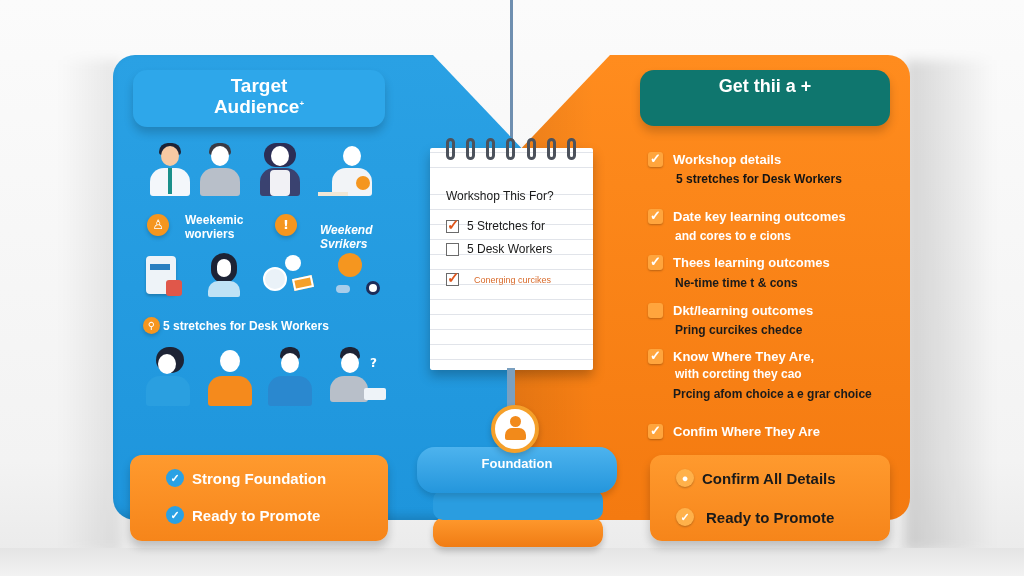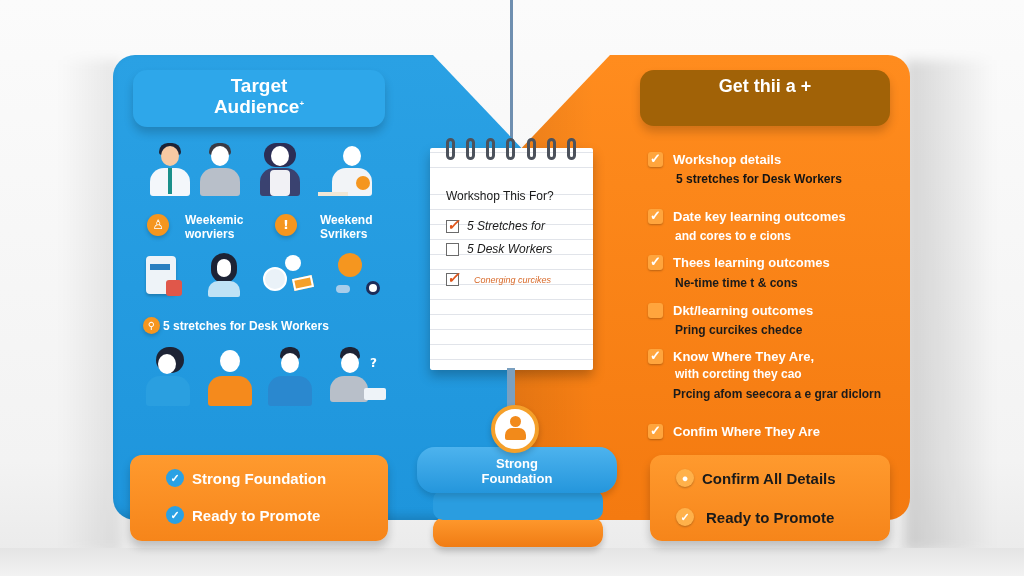--- a/index.html
+++ b/index.html
@@ -34,21 +34,21 @@
     clip-path: polygon(95px 0, 395px 0, 395px 465px, 0 465px, 0 100px);
   }
   .panel-right .inner-shade { position: absolute; inset: 0; background: linear-gradient(90deg, rgba(0,0,0,0.08), rgba(0,0,0,0) 20%); }
 
   .title-pill {
     position: absolute; border-radius: 14px; text-align: center;
     font-family: "Liberation Sans", sans-serif; font-weight: bold; line-height: 1.1;
     box-shadow: 0 6px 10px rgba(0,0,0,0.18);
   }
   .title-left { left: 133px; top: 70px; width: 252px; height: 57px; background: #2ea7ea; color: #fff; font-size: 19px; padding-top: 6px; }
-  .title-right { left: 640px; top: 70px; width: 250px; height: 56px; background: #a16207; font-size: 18px; padding-top: 7px; }
+  .title-right { left: 640px; top: 70px; width: 250px; height: 56px; background: #0f766e; font-size: 18px; padding-top: 7px; }
   .title-right .l1 { color: #fff; display: block; }
   .title-right .l2 { color: #1b1b1b; display: block; }
 
   
   .person { position: absolute; width: 44px; height: 52px; }
   .person .head { position: absolute; left: 13px; top: 0; width: 18px; height: 20px; border-radius: 50%; background: #fff; }
   .person .hair { position: absolute; left: 11px; top: -3px; width: 22px; height: 12px; border-radius: 11px 11px 4px 4px; background: #1f2a44; }
   .person .body { position: absolute; left: 2px; top: 22px; width: 40px; height: 28px; border-radius: 14px 14px 3px 3px; }
 
   .label-blue { position: absolute; color: #fff; font-family: "Liberation Sans", sans-serif; font-weight: bold; font-size: 12px; line-height: 1.2; }
@@ -65,21 +65,21 @@
   .check-org { width: 18px; height: 18px; border-radius: 50%; background: #ffb14a; color: #fff; font-size: 11px; text-align: center; line-height: 18px; box-shadow: 0 1px 2px rgba(0,0,0,0.25); }
 
   
   .notepad { position: absolute; left: 430px; top: 148px; width: 163px; height: 222px; background: #fff;
     border-radius: 2px; box-shadow: 0 6px 12px rgba(0,0,0,0.25);
     background-image: repeating-linear-gradient(180deg, transparent 0, transparent 14px, #e1e4ea 14px, #e1e4ea 15px);
     background-position: 0 32px; }
   .rings { position: absolute; left: 446px; top: 138px; width: 130px; height: 24px; display: flex; justify-content: space-between; }
   .ring { width: 9px; height: 22px; border: 3px solid #4c525c; border-radius: 5px; background: transparent; }
   .np-title { position: absolute; left: 446px; top: 189px; font-family: "Liberation Sans", sans-serif; font-size: 12px; color: #1a1a1a; }
-  .np-row { position: absolute; left: 446px; display: flex; align-items: center; gap: 8px; font-family: "Liberation Sans", sans-serif; font-size: 12px; color: #1a1a1a; font-style: italic; }
+  .np-row { position: absolute; left: 446px; display: flex; align-items: center; gap: 8px; font-family: "Liberation Sans", sans-serif; font-size: 12px; color: #1a1a1a; }
   .cbox { width: 13px; height: 13px; border: 1.5px solid #6b6b6b; position: relative; background: #fff; }
   .cbox.checked::after { content: "✓"; position: absolute; left: 0px; top: -5px; color: #e0561c; font-size: 15px; font-weight: bold; }
   .np-handwrite { color: #d86a2a; font-size: 9px; }
 
   .post { position: absolute; left: 507px; top: 368px; width: 8px; height: 40px; background: #7aa0c0; }
   .avatar-badge { position: absolute; left: 491px; top: 405px; width: 48px; height: 48px; border-radius: 50%; background: #fff; border: 4px solid #f5a02a; box-shadow: 0 3px 6px rgba(0,0,0,0.2); }
   .avatar-badge .h { position: absolute; left: 15px; top: 7px; width: 11px; height: 11px; border-radius: 50%; background: #f28a1a; }
   .avatar-badge .b { position: absolute; left: 10px; top: 19px; width: 21px; height: 12px; border-radius: 7px 7px 2px 2px; background: #f28a1a; }
 
   .pedestal-top { position: absolute; left: 417px; top: 447px; width: 200px; height: 46px; border-radius: 18px; background: linear-gradient(180deg, #4db3ee, #2496dc); box-shadow: 0 4px 6px rgba(0,0,0,0.15); color: #fff; text-align: center; font-family: "Liberation Sans", sans-serif; font-weight: bold; font-size: 13px; line-height: 1.15; padding-top: 10px; }
@@ -127,21 +127,21 @@
 <div class="person" style="left:330px;top:146px;">
   <div class="head"></div>
   <div class="body" style="background:#f2f4f7;"></div>
   <div style="position:absolute;left:-12px;top:46px;width:30px;height:4px;background:#f1e7d6;"></div>
   <div style="position:absolute;left:26px;top:30px;width:14px;height:14px;border-radius:50%;background:#f5961f;"></div>
 </div>
 
 <div class="icon-circle" style="left:147px;top:214px;">♙</div>
 <div class="label-blue" style="left:185px;top:213px;">Weekemic<br>worviers</div>
 <div class="icon-circle" style="left:275px;top:214px;">!</div>
-<div class="label-blue" style="left:320px;top:213px;">Weekend<br>Svrikers</div>
+<div class="label-blue" style="left:320px;top:223px;font-style:italic;">Weekend<br>Svrikers</div>
 
 <div class="deco" style="left:146px;top:256px;width:30px;height:38px;background:#eef3f8;border-radius:4px;box-shadow:0 2px 3px rgba(0,0,0,0.2);">
   <div style="position:absolute;left:4px;top:8px;width:20px;height:6px;background:#2b7fc0;"></div>
   <div style="position:absolute;left:20px;top:24px;width:16px;height:16px;background:#e0574a;border-radius:3px;"></div>
 </div>
 <div class="deco" style="left:208px;top:253px;width:32px;height:44px;">
   <div style="position:absolute;left:3px;top:0;width:26px;height:30px;border-radius:13px;background:#1d2335;"></div>
   <div style="position:absolute;left:9px;top:6px;width:14px;height:18px;border-radius:7px;background:#fff;"></div>
   <div style="position:absolute;left:0;top:28px;width:32px;height:16px;border-radius:10px 10px 2px 2px;background:#bfe2f5;"></div>
 </div>
@@ -216,21 +216,21 @@
 </div>
 <div class="r-item" style="top:303px;">
   <span class="r-check"></span>
   <span class="r-main">Dkt/learning outcomes</span>
   <span class="r-dark" style="top:20px;">Pring curcikes chedce</span>
 </div>
 <div class="r-item" style="top:349px;">
   <span class="r-check">✓</span>
   <span class="r-main">Know Where They Are,</span>
   <span class="r-sub" style="top:18px;text-align:right;">with corcting they cao</span>
-  <span class="r-dark" style="top:38px;left:25px;">Prcing afom seecora a e grar diclorn</span>
+  <span class="r-dark" style="top:38px;left:25px;">Prcing afom choice a e grar choice</span>
 </div>
 <div class="r-item" style="top:424px;">
   <span class="r-check">✓</span>
   <span class="r-main">Confim Where They Are</span>
 </div>
 
 <div class="callout callout-right">
   <div class="c-row" style="left:26px;top:14px;color:#1a1a1a;">
     <span class="check-org">●</span>
     <span>Confirm All Details</span>
@@ -262,19 +262,18 @@
 </div>
 <div class="np-row" style="top:273px;gap:15px;">
   <span class="cbox checked"></span>
   <span class="np-handwrite">Conerging curcikes</span>
 </div>
 
 <div class="post"></div>
 <div class="pedestal-bot"></div>
 <div class="pedestal-mid"></div>
 <div class="pedestal-top">
-  <span style="display:block;">Strong</span>
   <span style="display:block;">Foundation</span>
 </div>
 <div class="avatar-badge">
     <div class="h"></div>
     <div class="b"></div>
   </div>
 
 </body></html>

